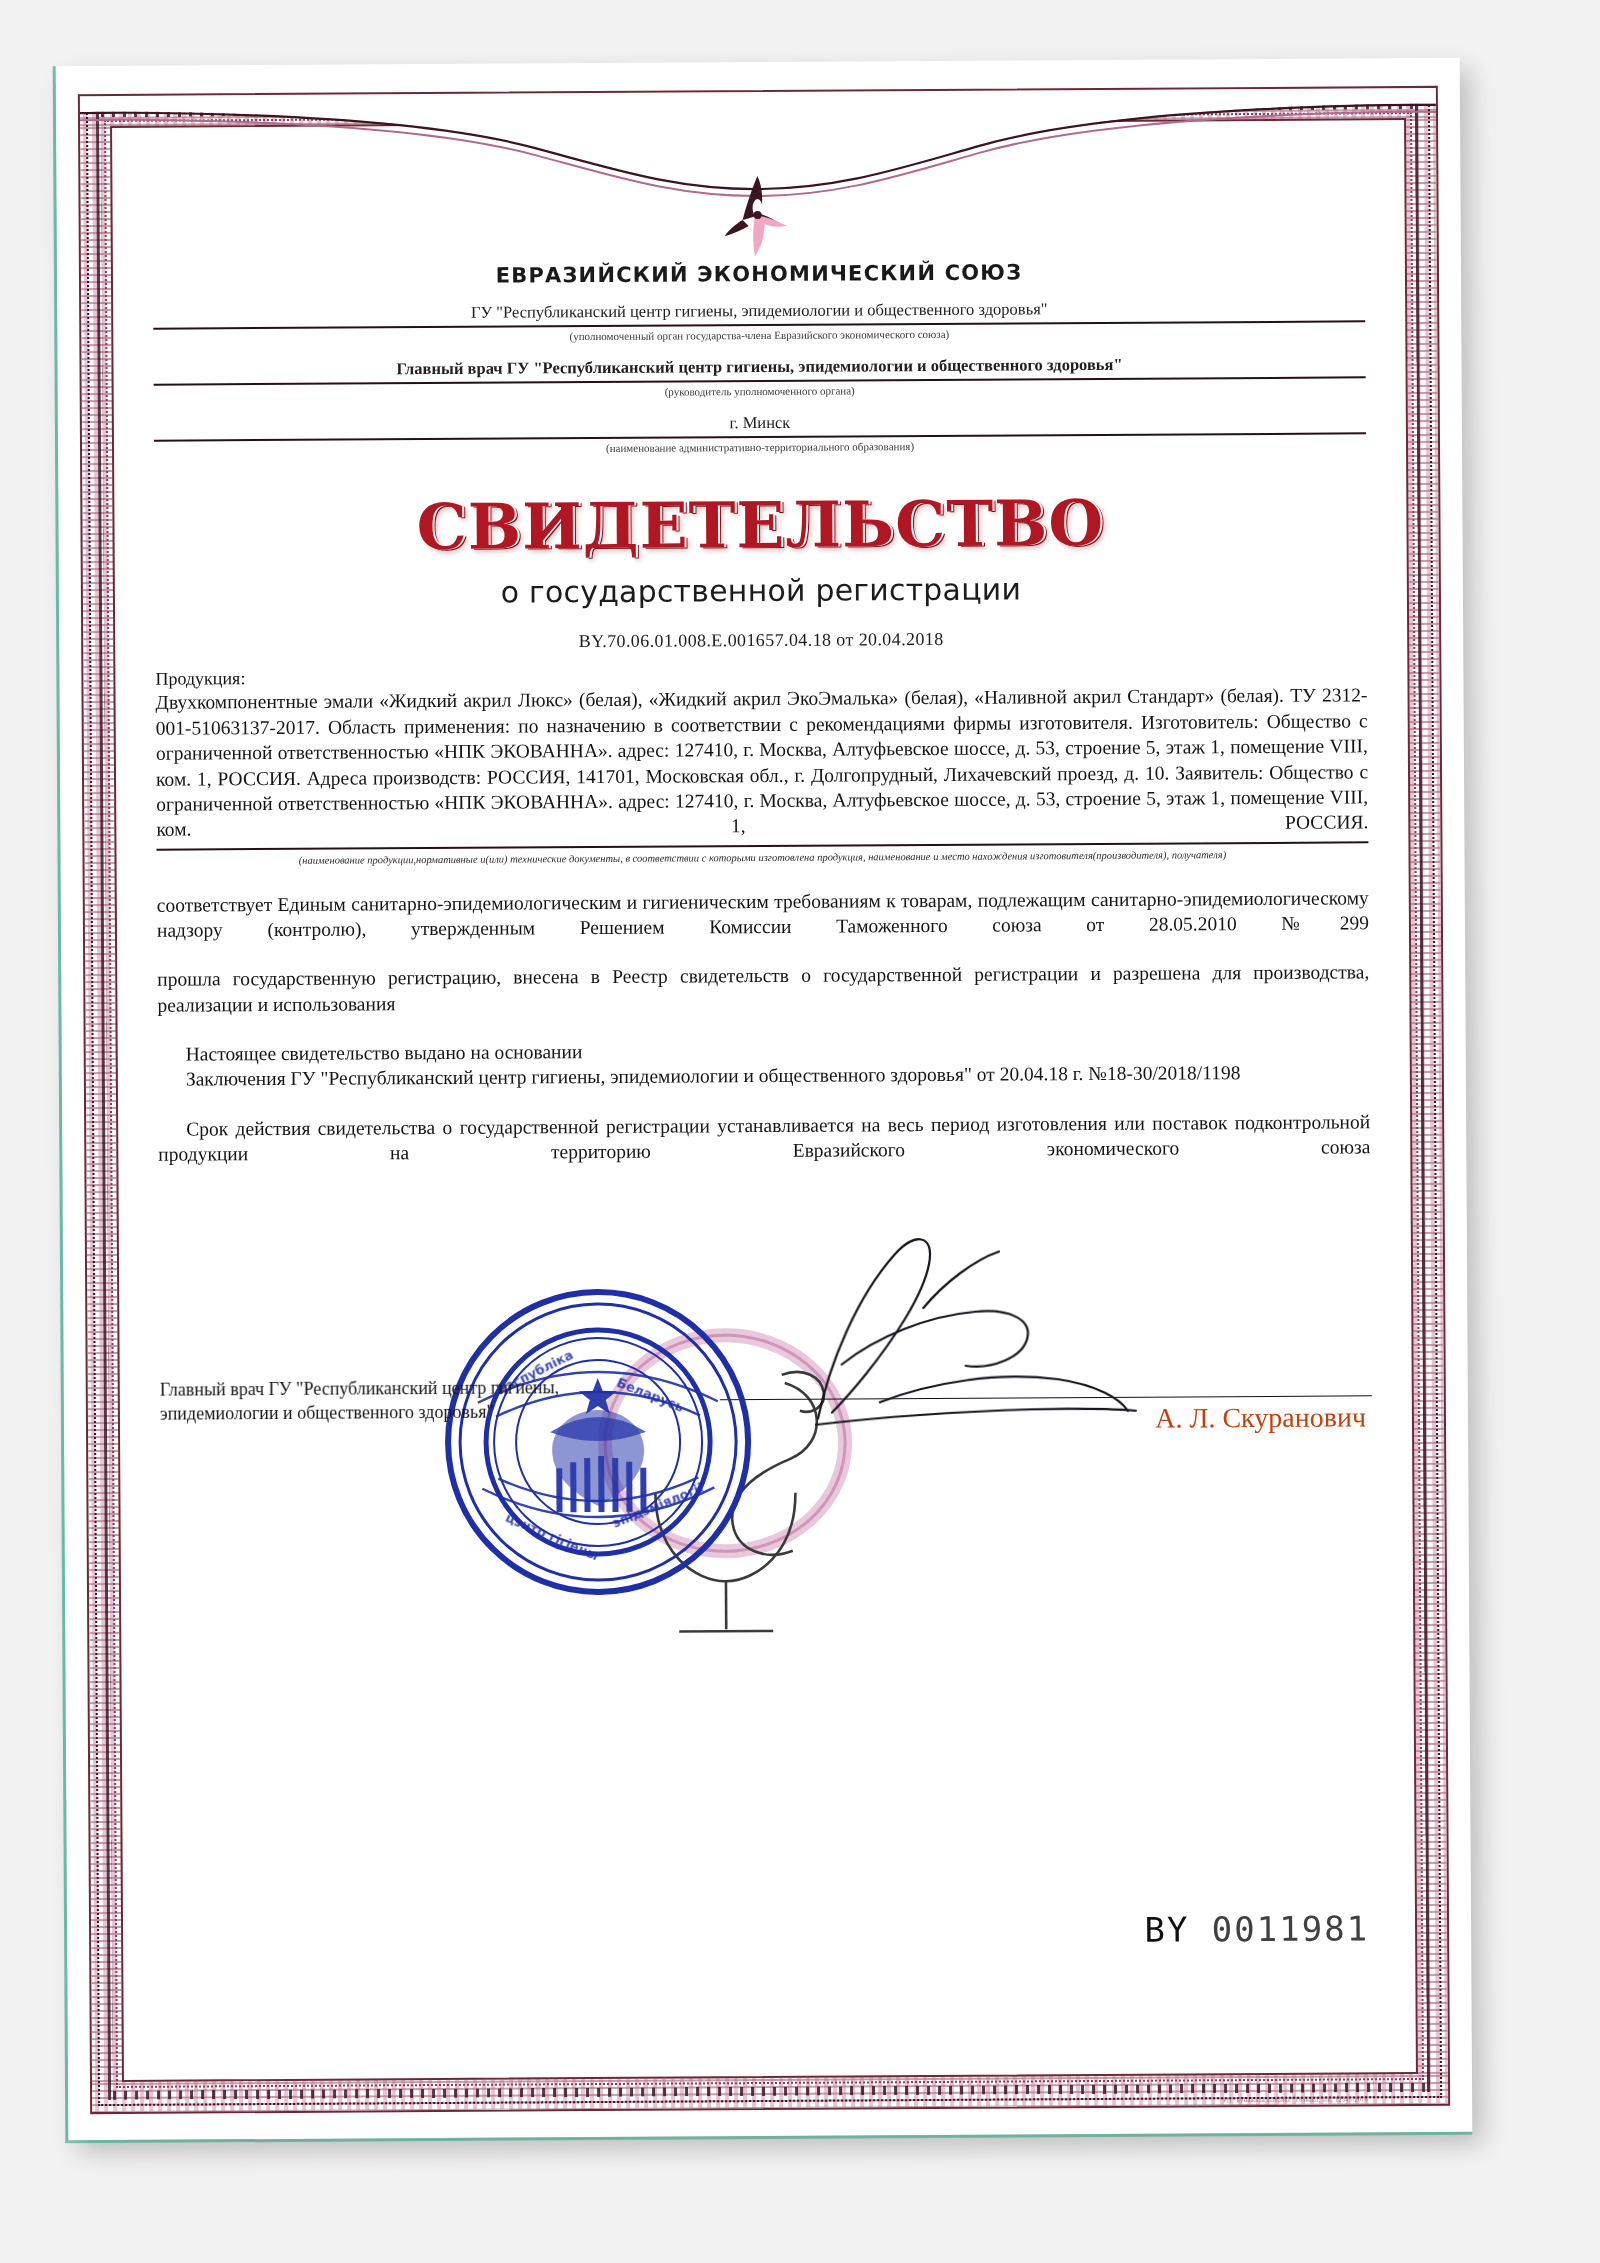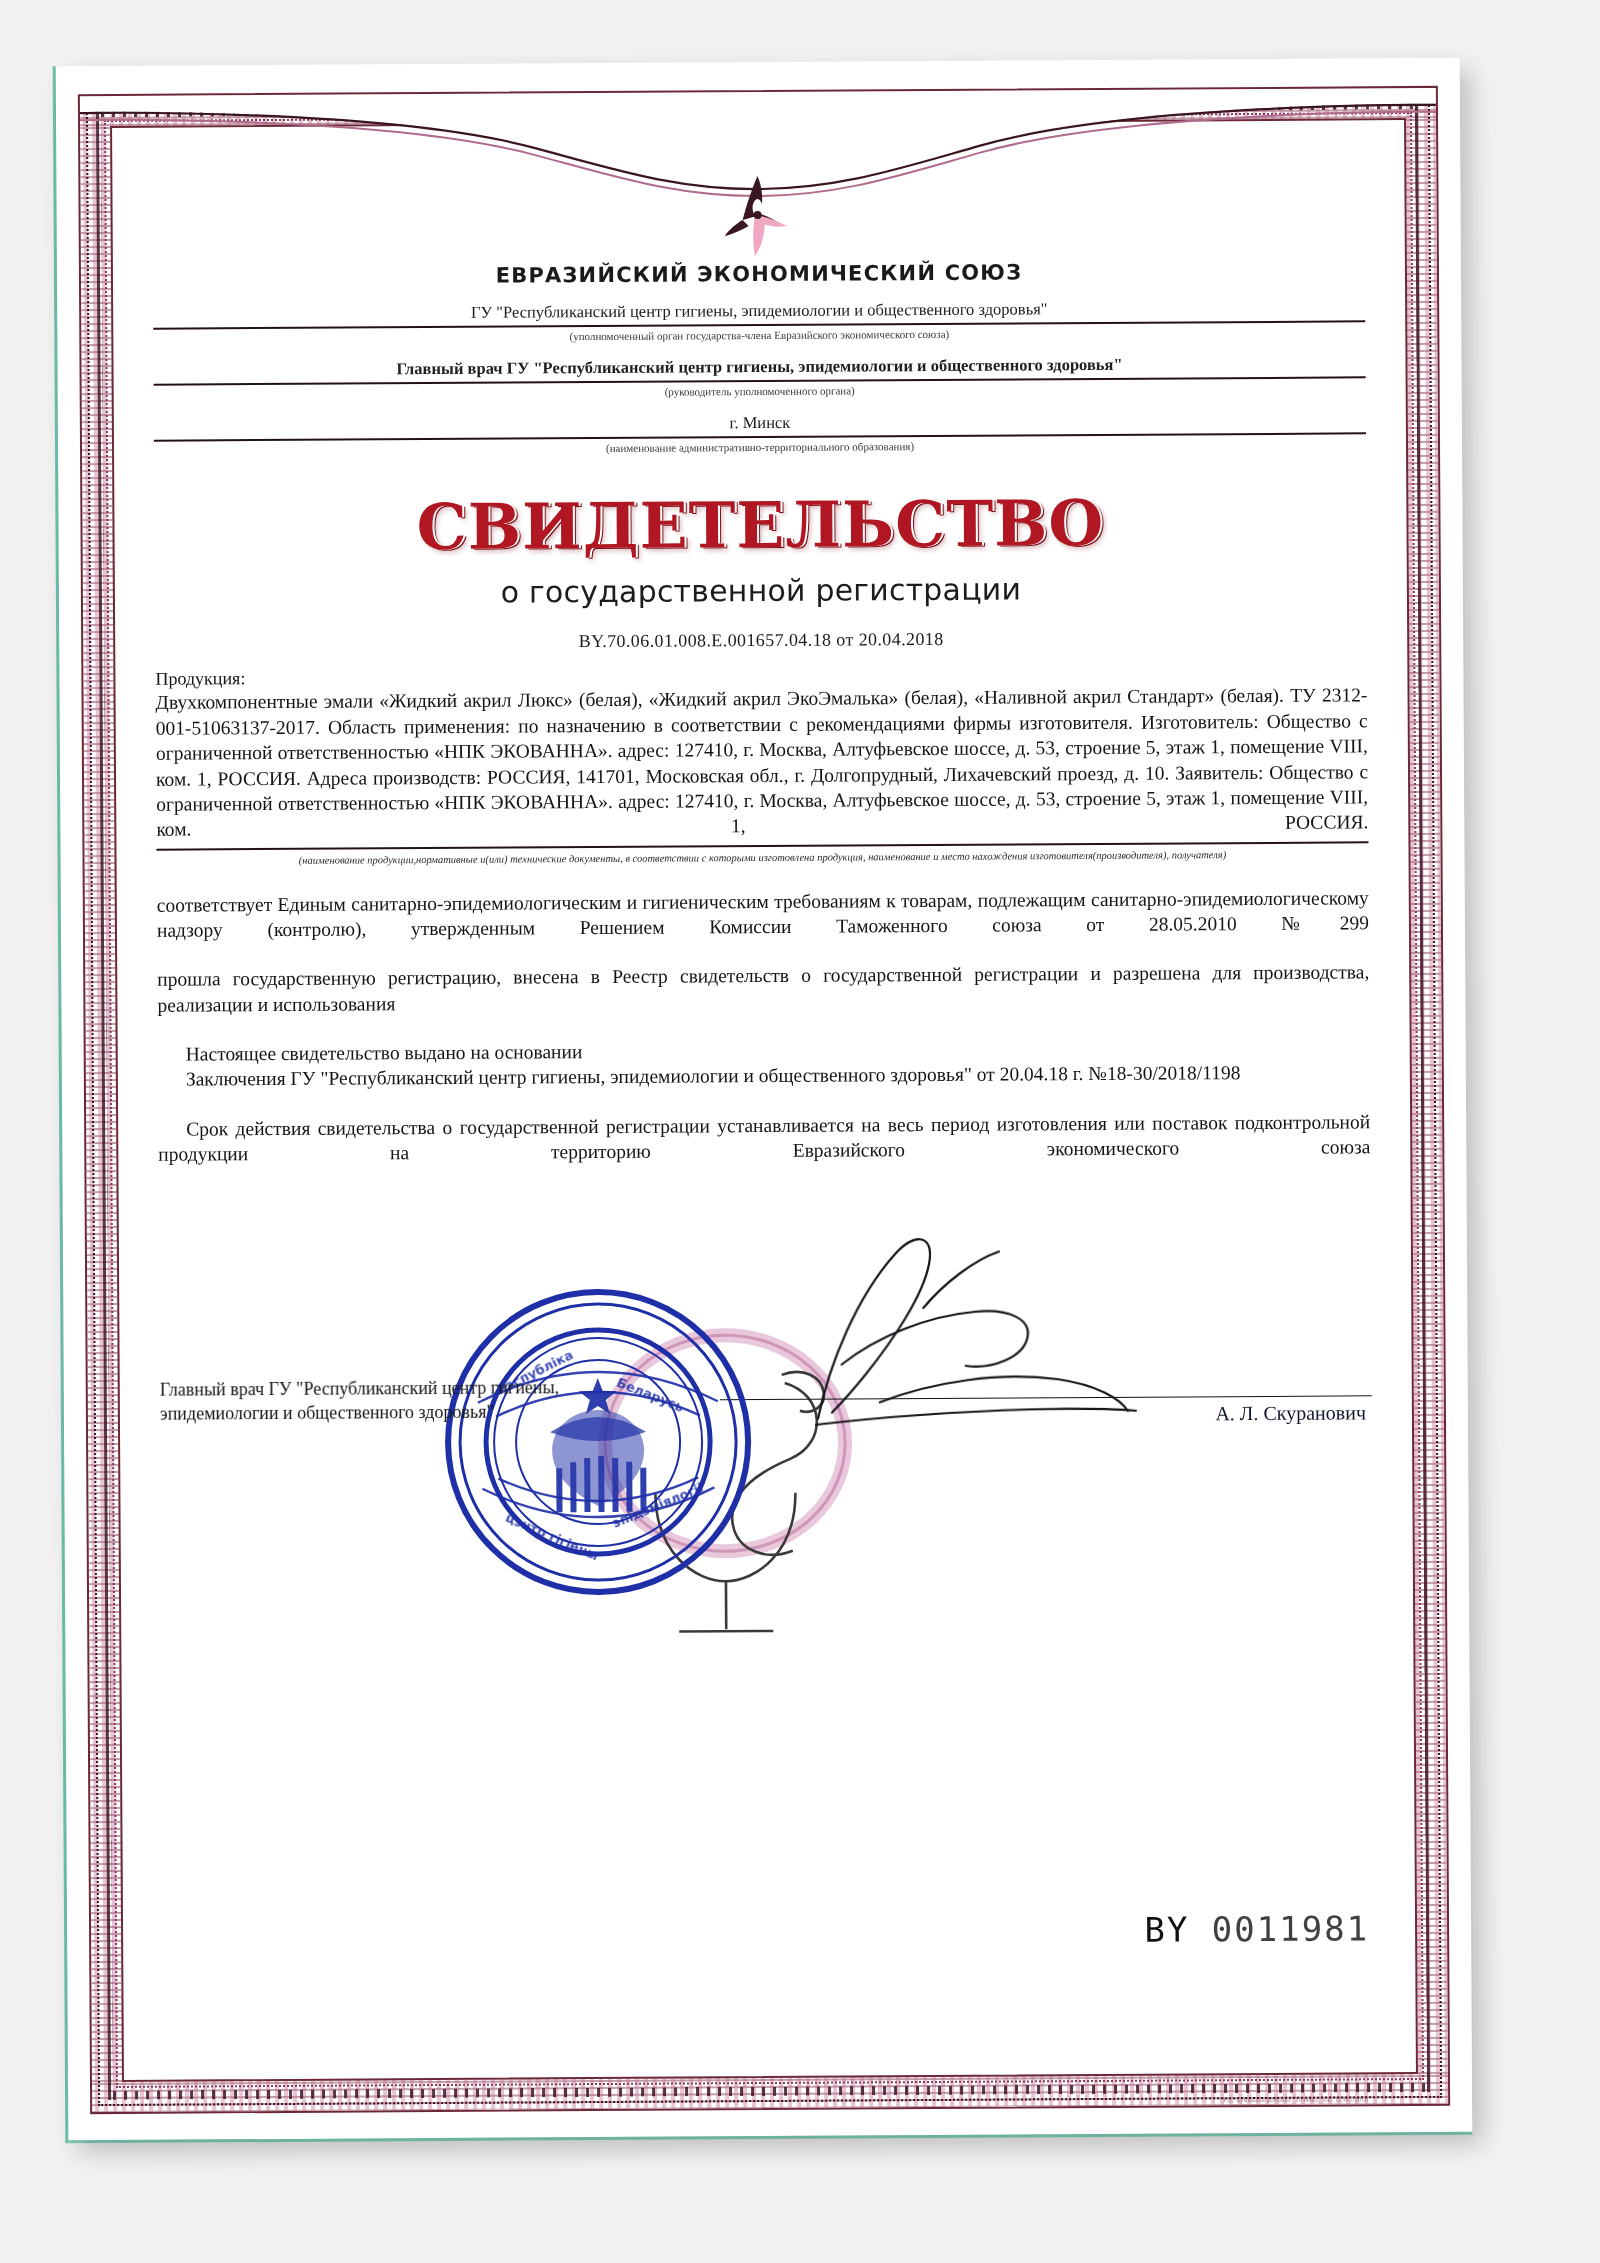--- a/index.html
+++ b/index.html
@@ -237,22 +237,22 @@
     width: 520px;
     font-size: 18px;
     line-height: 1.30;
     color: #141414;
     z-index: 4;
   }
   .sig-name {
     position: absolute;
     right: 6px;
     top: 92px;
-    font-size: 20px;
-    color: #0f172a;
+    font-size: 28px;
+    color: #c2410c;
     z-index: 4;
   }
   .sig-rule {
     position: absolute;
     left: 560px;
     right: 0;
     top: 86px;
     border-bottom: 1.6px solid #111;
     z-index: 2;
   }

